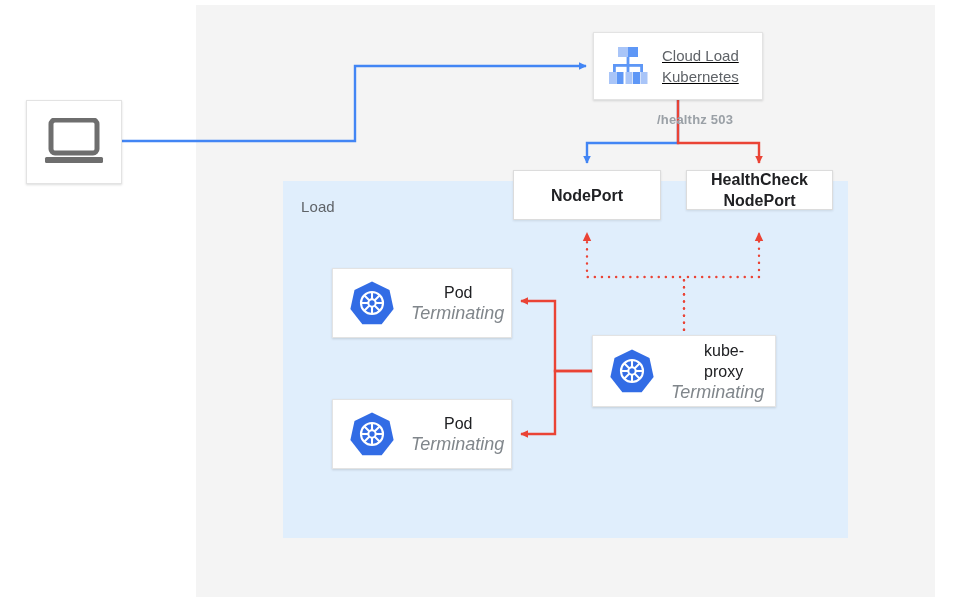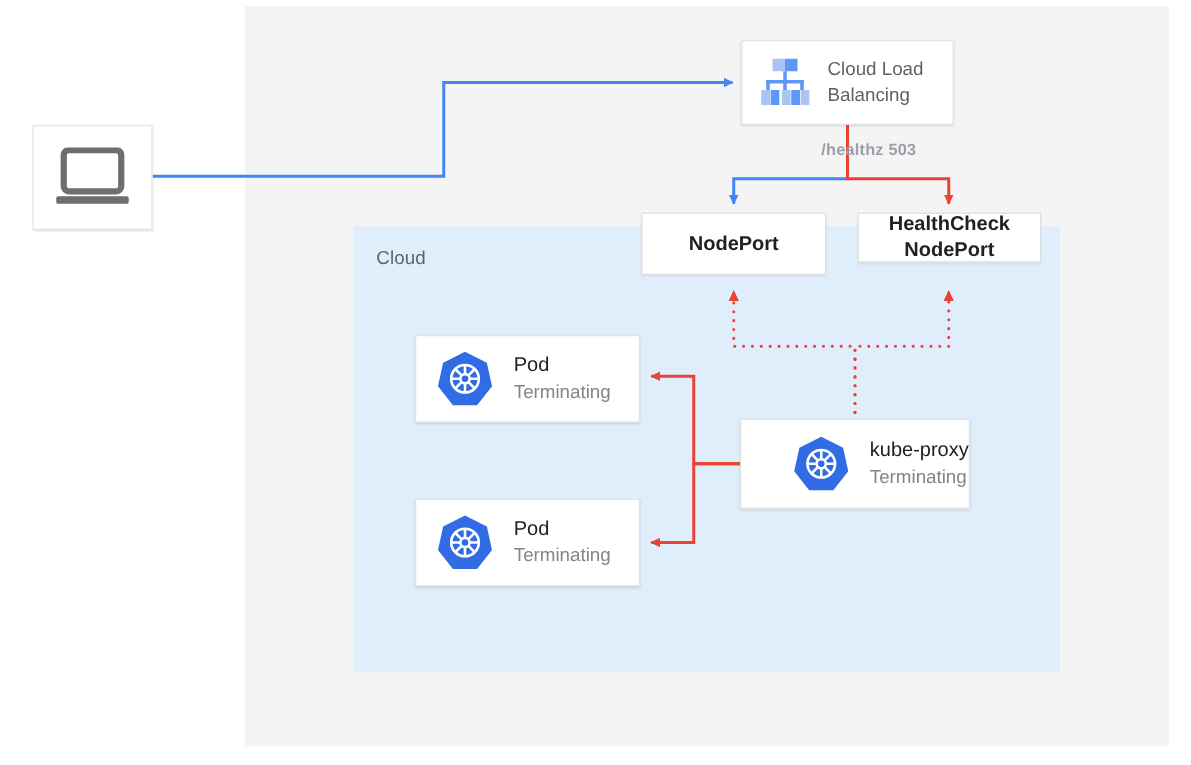--- a/index.html
+++ b/index.html
@@ -58,20 +58,21 @@
     justify-content: center;
   }
   .clb-box {
     left: 593px;
     top: 32px;
     width: 170px;
     height: 68px;
     display: flex;
     align-items: center;
     padding-left: 12px;
+    text-decoration: underline;
   }
   .clb-text {
     font-size: 15px;
     color: #5f6368;
     line-height: 21px;
     margin-left: 12px;
   }
   .plain-box {
     position: absolute;
     background: #ffffff;
@@ -118,25 +119,27 @@
     padding-left: 16px;
     justify-content: flex-end;
   }
   .node-text {
     margin-left: 16px;
   }
   .node-title {
     font-size: 16px;
     color: #202124;
     line-height: 21px;
+    margin-left: 33px;
   }
   .node-sub {
-    font-size: 15px;
+    font-size: 18px;
     color: #80868b;
     line-height: 21px;
+    font-style: italic;
   }
   .healthz-label {
     position: absolute;
     left: 657px;
     top: 112px;
     font-size: 13px;
     font-weight: bold;
     color: #9aa0a6;
     letter-spacing: 0.2px;
   }
@@ -150,21 +153,21 @@
   }
   .k8s-logo { flex: 0 0 auto; }
 </style>
 </head>
 <body>
 
 <div id="canvas">
 
   <div class="panel-gray"></div>
   <div class="panel-nodes"></div>
-  <div class="nodes-label">Cloud</div>
+  <div class="nodes-label">Load</div>
 
   <svg class="overlay" viewBox="0 0 953 612">
     <defs>
       <marker id="arrow-blue" markerWidth="9" markerHeight="9" refX="7.2" refY="4.5" orient="auto" markerUnits="userSpaceOnUse">
         <path d="M0,0.6 L8,4.5 L0,8.4 Z" fill="#4285f4"></path>
       </marker>
       <marker id="arrow-red" markerWidth="9" markerHeight="9" refX="7.2" refY="4.5" orient="auto" markerUnits="userSpaceOnUse">
         <path d="M0,0.6 L8,4.5 L0,8.4 Z" fill="#ea4335"></path>
       </marker>
       <marker id="arrow-red-dot" markerWidth="10" markerHeight="10" refX="8" refY="5" orient="auto" markerUnits="userSpaceOnUse">
@@ -204,21 +207,21 @@
       <rect x="20.6" y="20" width="2.8" height="8" fill="#5e97f6"></rect>
       <rect x="34.2" y="20" width="2.8" height="8" fill="#5e97f6"></rect>
       <rect x="3" y="28" width="7" height="12" fill="#a9c5f8"></rect>
       <rect x="10.5" y="28" width="7" height="12" fill="#5e97f6"></rect>
       <rect x="19.5" y="28" width="7" height="12" fill="#a9c5f8"></rect>
       <rect x="27" y="28" width="7" height="12" fill="#5e97f6"></rect>
       <rect x="34.5" y="28" width="7" height="12" fill="#a9c5f8"></rect>
     </svg>
     <div class="clb-text">
       <div>Cloud Load</div>
-      <div>Balancing</div>
+      <div>Kubernetes</div>
     </div>
   </div>
 
   <div class="plain-box nodeport-box">
     <span>NodePort</span>
   </div>
 
   <div class="plain-box hcnodeport-box">
     <span>
       <span>HealthCheck</span><br>

